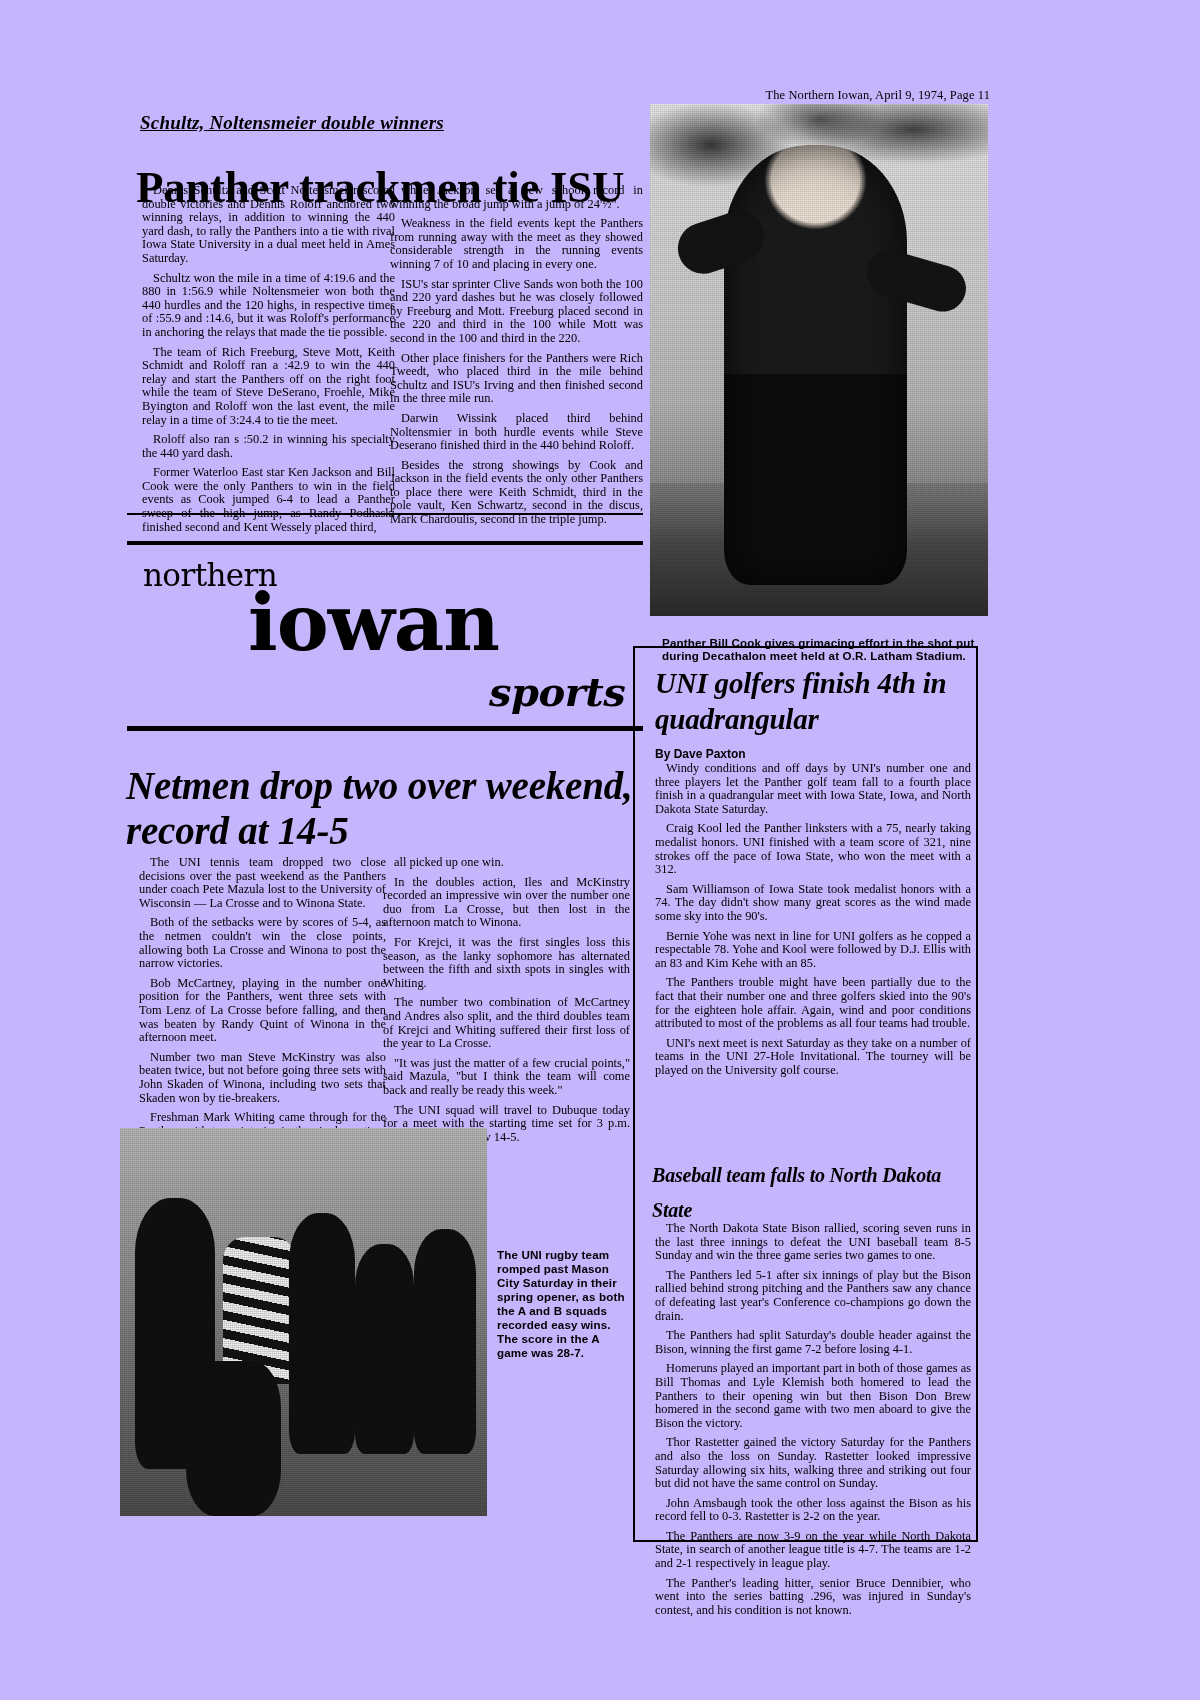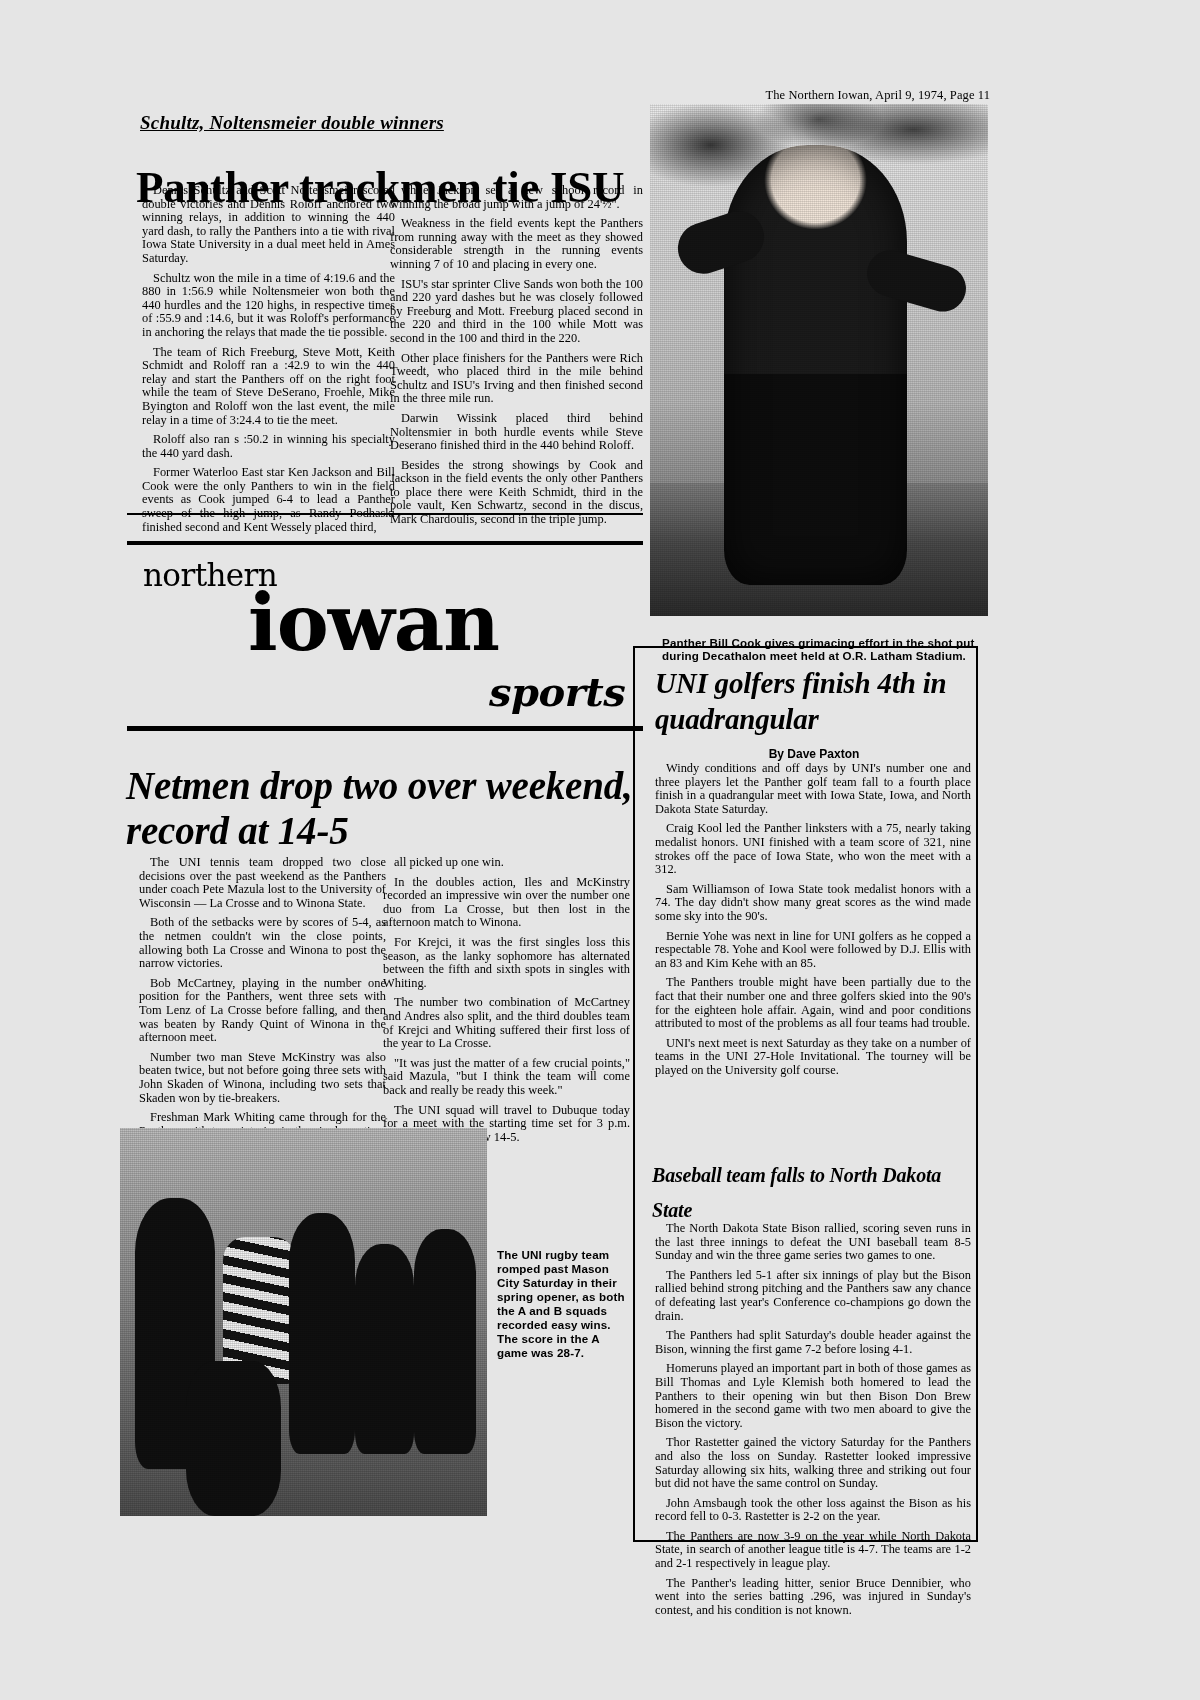--- a/index.html
+++ b/index.html
@@ -14,21 +14,21 @@
     position: relative;
     font-family: "Liberation Serif", serif;
     color: #000;
     overflow: hidden;
   }
   .page {
     position: absolute;
     left: 0; top: 0;
     width: 1200px;
     height: 1700px;
-    background: #e5e5e5;
+    background: #c4b5fd;
   }
 
   
   .running-head {
     position: absolute;
     right: 210px;
     top: 88px;
     font-family: "Liberation Serif", serif;
     font-size: 12.5px;
     letter-spacing: .1px;
@@ -162,21 +162,20 @@
   #baseball-headline {
     left: 652px; top: 1158px; width: 325px;
     font-size: 20px; line-height: 35px;
   }
 
   .byline {
     position: absolute;
     font-family: "Liberation Sans", sans-serif;
     font-weight: bold;
     font-size: 12px;
-    text-align: center;
   }
   #golf-byline { left: 655px; top: 747px; width: 318px; }
 
   
   #netmen-col-1 { left: 139px; top: 856px; width: 247px; font-family: Liberation Serif, serif; }
   #netmen-col-2 { left: 383px; top: 856px; width: 247px; }
 
   
   #golf-col     { left: 655px; top: 762px;  width: 316px; }
   #baseball-col { left: 655px; top: 1222px; width: 316px; }

